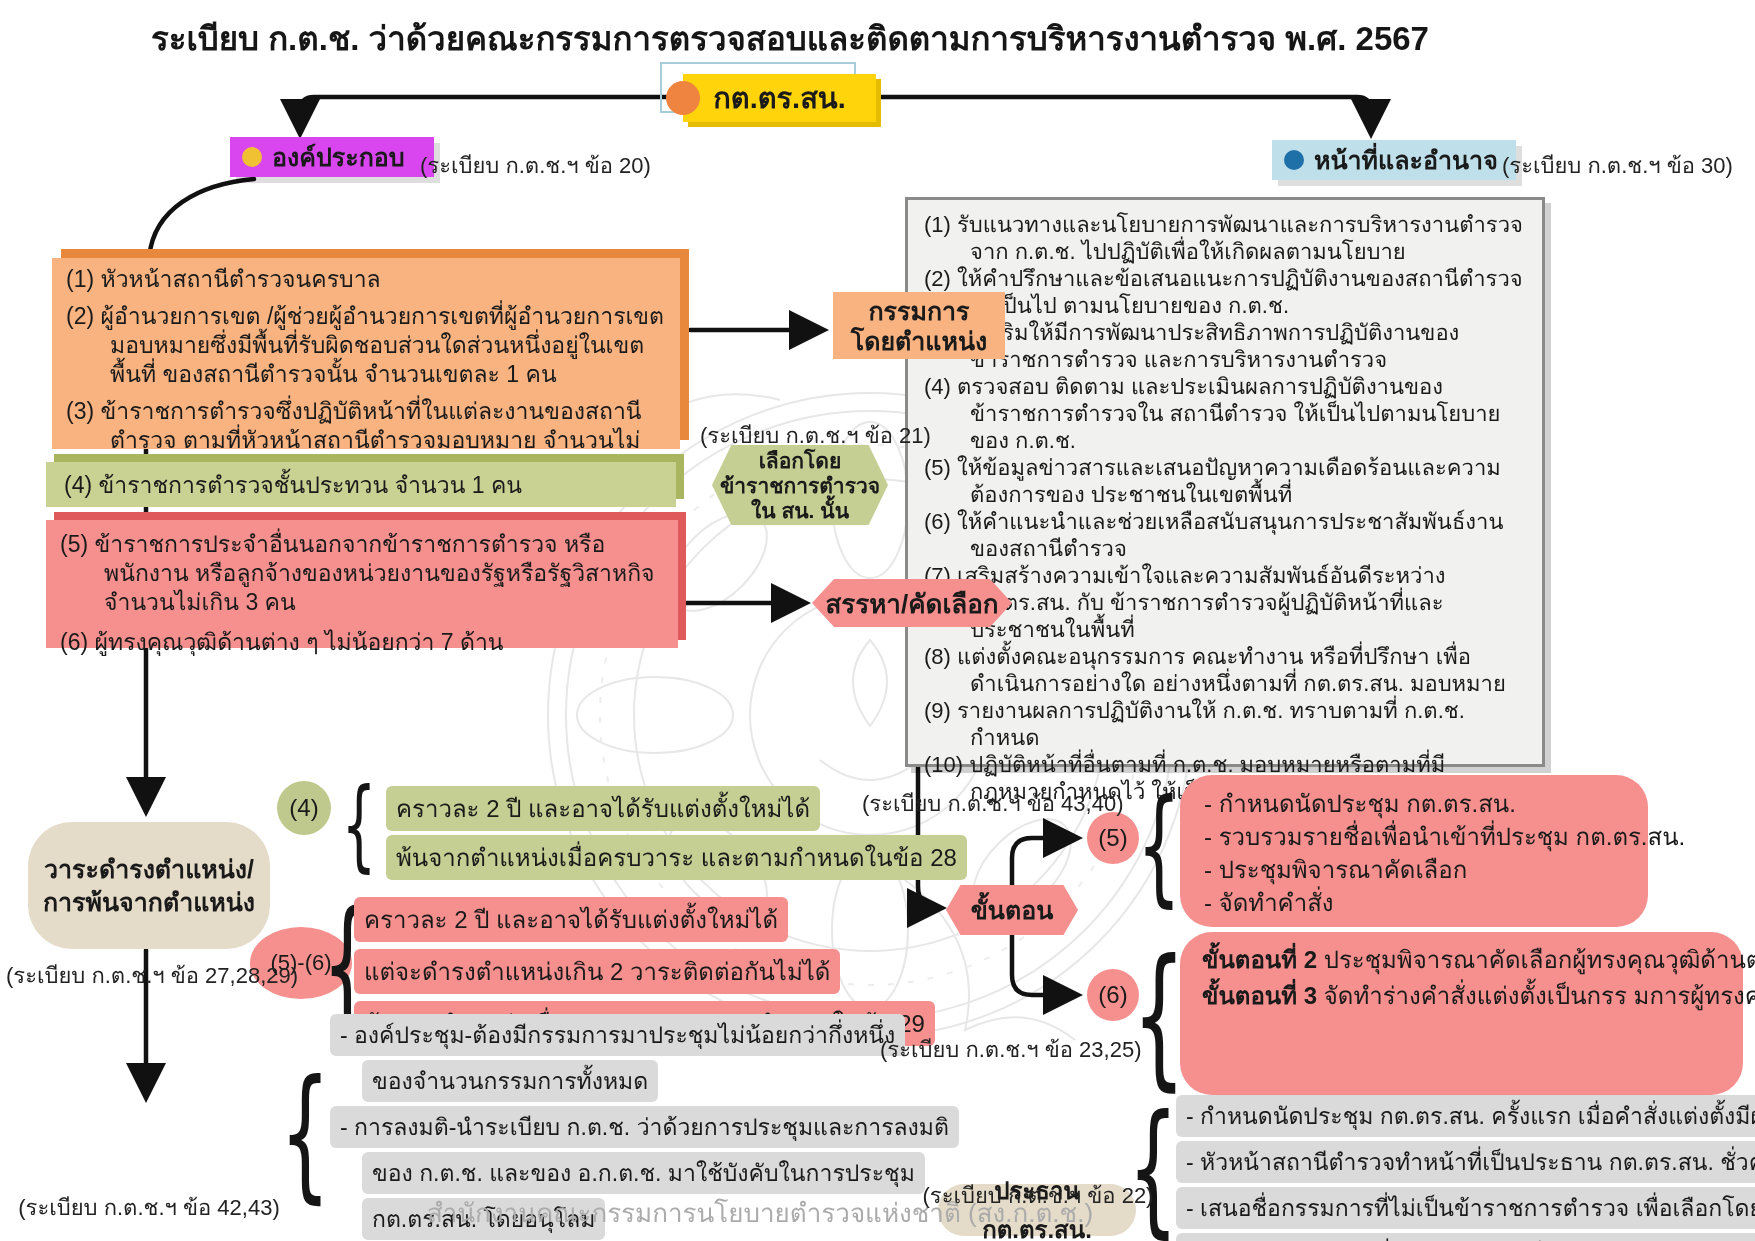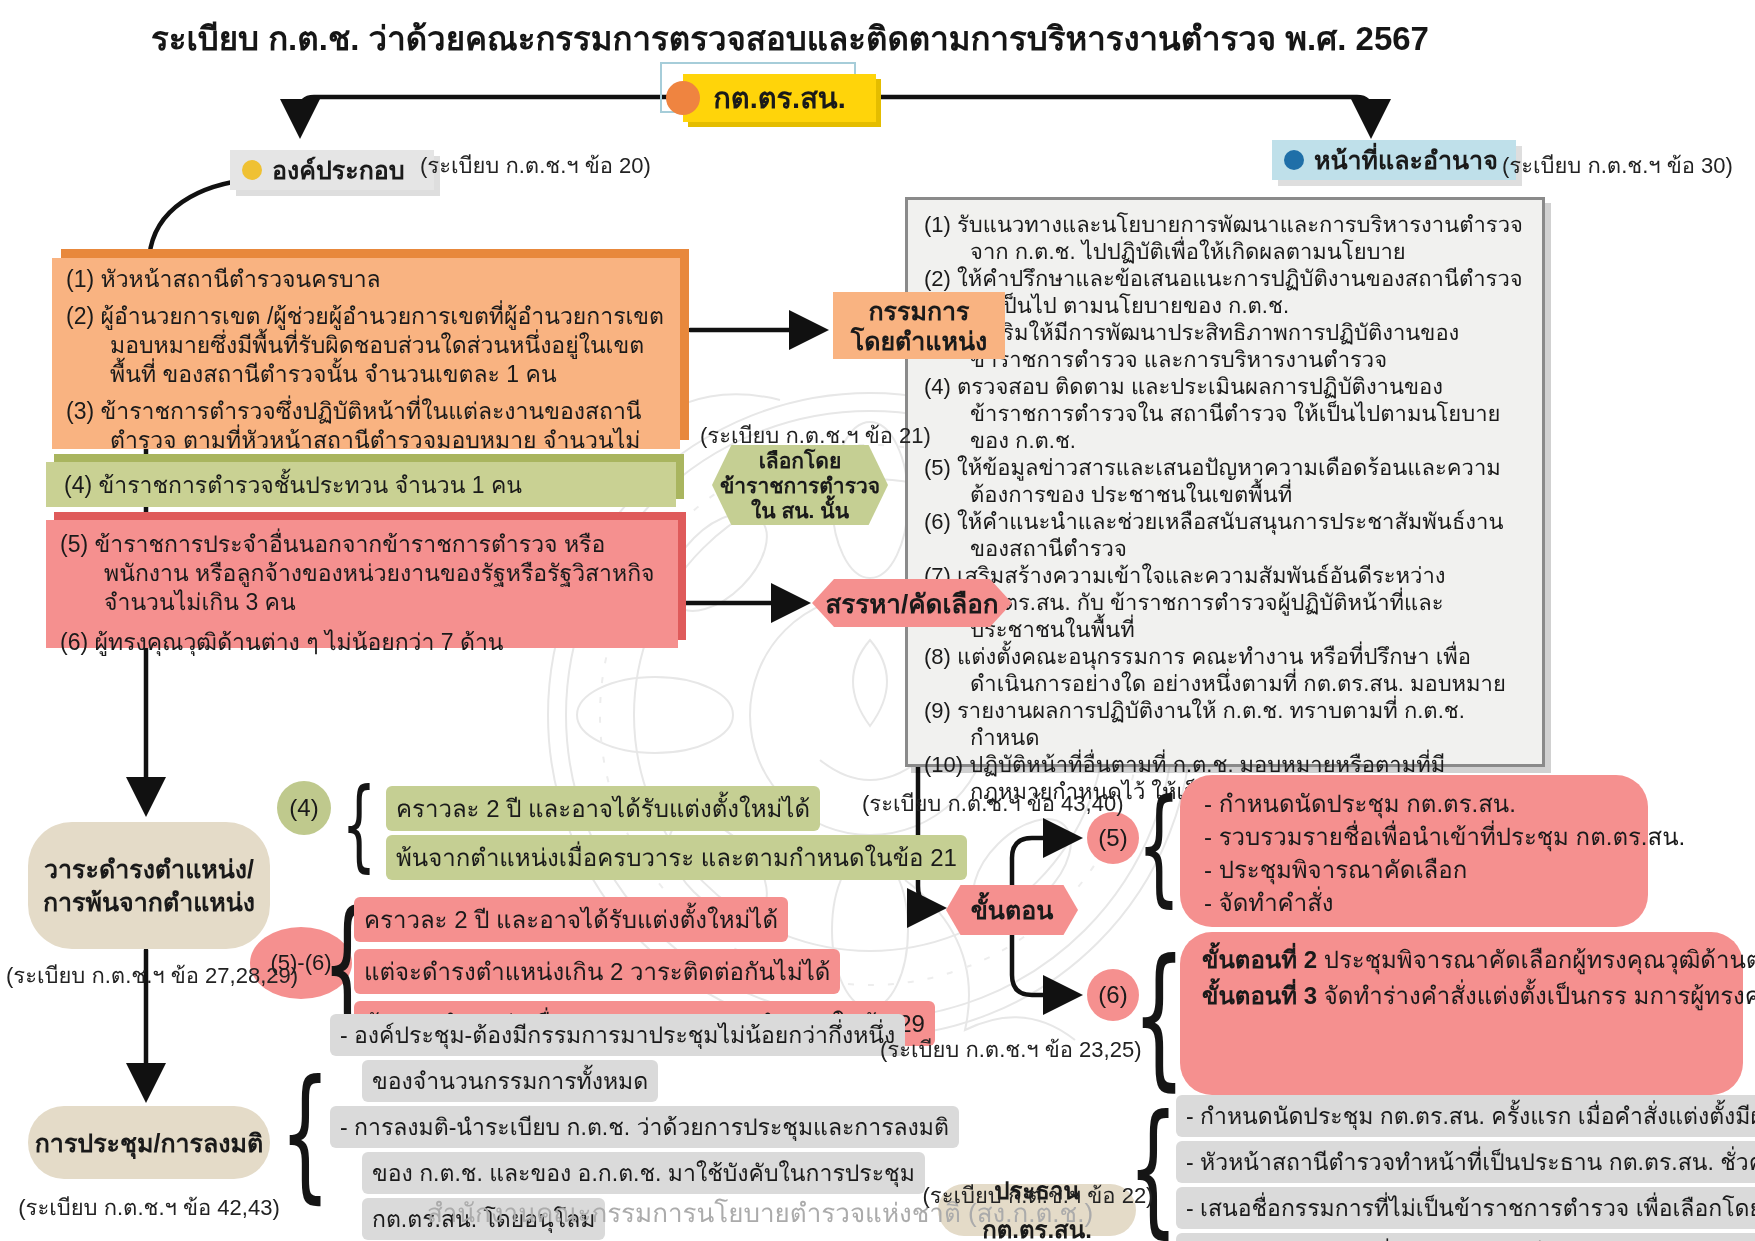--- a/index.html
+++ b/index.html
@@ -14,21 +14,21 @@
   .title{top:12px;left:0;width:1580px;text-align:center;font-size:33px;font-weight:800;color:#161616;z-index:2;}
 
   .ghost-rect{left:660px;top:62px;width:192px;height:47px;border:2px solid #a6cdd9;z-index:2;}
   .root-node{left:683px;top:74px;width:193px;height:48px;background:#ffd40a;box-shadow:5px 5px 0 #e4bd00;
     display:flex;align-items:center;justify-content:center;font-size:29px;font-weight:800;z-index:3;}
   .root-dot{left:666px;top:81px;width:34px;height:34px;border-radius:50%;background:#ef8440;z-index:4;}
 
   .tag{display:flex;align-items:center;gap:10px;padding:0 12px;box-shadow:6px 6px 0 rgba(0,0,0,.13);
     font-size:25px;font-weight:800;z-index:3;}
   .tag .dot{width:20px;height:20px;border-radius:50%;flex:0 0 auto;}
-  .tag-comp{left:230px;top:150px;width:180px;height:40px;background:#e5e5e5;}
+  .tag-comp{left:230px;top:137px;width:180px;height:40px;background:#d946ef;}
   .tag-comp .dot{background:#efc133;}
   .tag-duty{left:1272px;top:140px;width:220px;height:40px;background:#bfe0ea;}
   .tag-duty .dot{background:#1f6fa8;}
   .ref{font-size:22px;color:#222;white-space:nowrap;z-index:3;}
 
   .bigbox{z-index:2;box-sizing:border-box;}
   .orange-box{left:52px;top:258px;width:628px;height:191px;background:#f9b381;box-shadow:9px -9px 0 #e8883c;
     padding:7px 14px 0 14px;}
   .green-box{left:46px;top:462px;width:630px;height:45px;background:#c9d193;box-shadow:8px -8px 0 #a9b55f;
     display:flex;align-items:center;padding-left:18px;font-size:23px;}
@@ -194,32 +194,31 @@
 <div class="abs pillbox tenure-pill content">
   <span>วาระดำรงตำแหน่ง/</span>
   <span>การพ้นจากตำแหน่ง</span>
 </div>
 <div class="abs ref ctr content" style="left:6px;top:958px;width:286px;">(ระเบียบ ก.ต.ช.ฯ ข้อ 27,28,29)</div>
 
 <div class="abs badge badge-green content" style="left:277px;top:781px;width:54px;height:54px;">(4)</div>
 <div class="abs brace content" style="left:342px;top:777px;width:34px;height:95px;font-size:100px;">{</div>
 <div class="abs hl-lines hl-green content" style="left:386px;top:786px;">
   <span>คราวละ 2 ปี และอาจได้รับแต่งตั้งใหม่ได้</span>
-  <span>พ้นจากตำแหน่งเมื่อครบวาระ และตามกำหนดในข้อ 21</span>
+  <span>พ้นจากตำแหน่งเมื่อครบวาระ และตามกำหนดในข้อ 28</span>
 </div>
 
 <div class="abs ellipse56 content">(5)-(6)</div>
 <div class="abs brace content" style="left:330px;top:893px;width:34px;height:140px;font-size:145px;">{</div>
 <div class="abs hl-lines hl-pink content" style="left:354px;top:897px;">
   <span>คราวละ 2 ปี และอาจได้รับแต่งตั้งใหม่ได้</span>
   <span>แต่จะดำรงตำแหน่งเกิน 2 วาระติดต่อกันไม่ได้</span>
   <span>พ้นจากตำแหน่งเมื่อครบวาระ และตามกำหนดในข้อ 29</span>
 </div>
 
-<div class="abs pillbox meeting-pill content">การประชุม/การลงมติ</div>
 <div class="abs ref ctr content" style="left:6px;top:1190px;width:286px;">(ระเบียบ ก.ต.ช.ฯ ข้อ 42,43)</div>
 <div class="abs brace content" style="left:286px;top:1062px;width:38px;height:140px;font-size:145px;">{</div>
 <div class="abs hl-lines hl-gray content" style="left:330px;top:1014px;">
   <span>- องค์ประชุม-ต้องมีกรรมการมาประชุมไม่น้อยกว่ากึ่งหนึ่ง</span>
   <span class="ind">ของจำนวนกรรมการทั้งหมด</span>
   <span>- การลงมติ-นำระเบียบ ก.ต.ช. ว่าด้วยการประชุมและการลงมติ</span>
   <span class="ind">ของ ก.ต.ช. และของ อ.ก.ต.ช. มาใช้บังคับในการประชุม</span>
   <span class="ind">กต.ตร.สน. โดยอนุโลม</span>
 
 </div>

